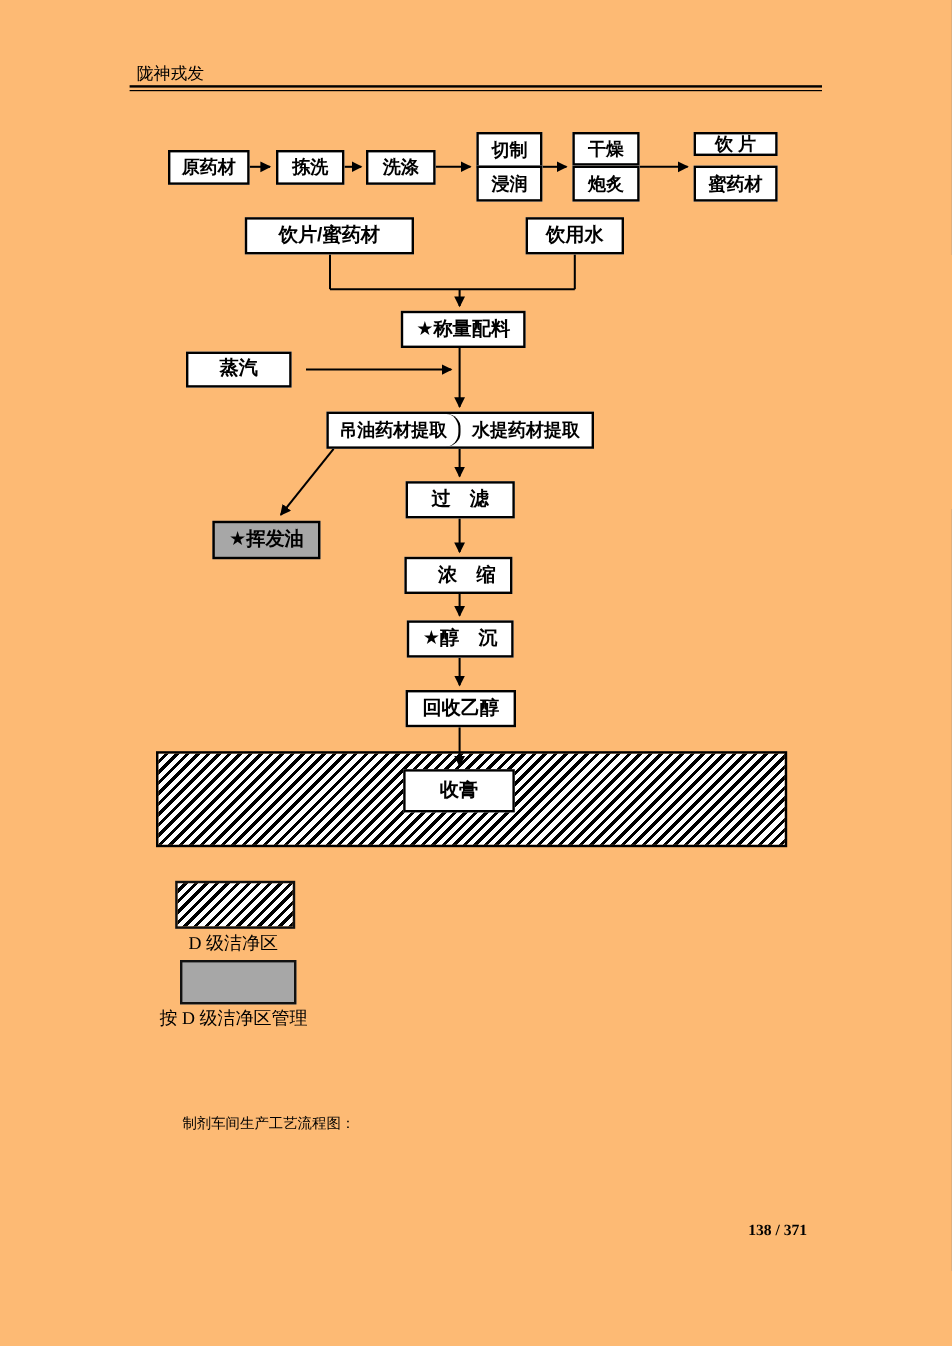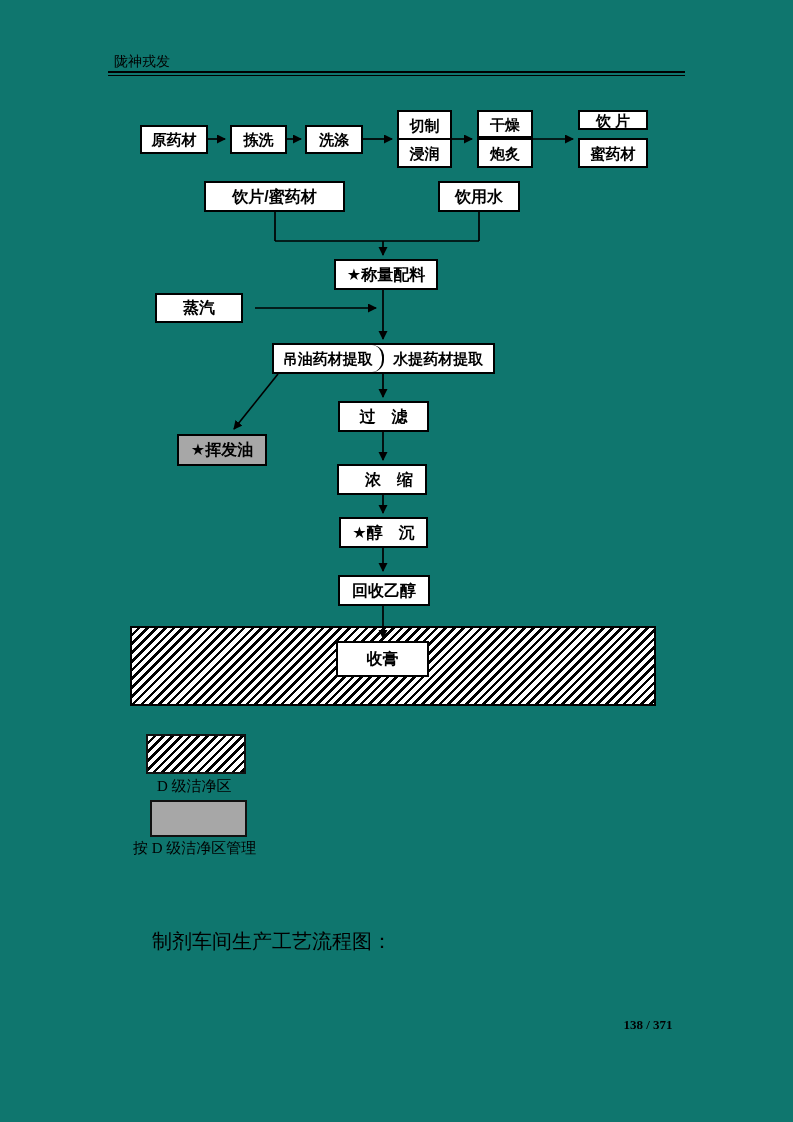--- a/index.html
+++ b/index.html
@@ -1,18 +1,18 @@
 <!DOCTYPE html>
 <html><head>
 <meta charset="utf-8">
 <style>
   * { margin:0; padding:0; box-sizing:border-box; }
   body { background:#888; font-family:"Liberation Serif","DejaVu Serif",serif; }
   .page {
-    position:relative; width:793px; height:1122px; background:#0f766e;
+    position:relative; width:793px; height:1122px; background:#fdba74;
     margin:0 auto; overflow:hidden; color:#000;
   }
   
   .hdr-left  { position:absolute; left:114px; top:53px; font-size:14px; }
   .hdr-right { position:absolute; right:108px; top:55px; font-size:13px; }
   .hdr-rule  { position:absolute; left:108px; right:108px; top:71px;
                height:5px; border-top:2.5px solid #000; border-bottom:1px solid #000; }
   
   .chart-svg { position:absolute; left:0; top:0; width:793px; height:1122px;
                z-index:2; pointer-events:none; }
@@ -28,21 +28,21 @@
   .split .cell { flex:1 1 50%; height:100%; display:flex; align-items:center; justify-content:center;border-radius:12px; }
   .split .cell.first { border-right:2px solid #000; }
   .hatch {
     background:repeating-linear-gradient(135deg,#ffffff 0 3.6px,#000000 3.6px 6.2px);
   }
   .zone { position:absolute; z-index:1; border:2px solid #000; }
   
   .swatch { position:absolute; z-index:3; border:2.5px solid #111; }
   .legend-label { position:absolute; z-index:3; font-size:15px; }
   
-  .caption { position:absolute; left:152px; top:928px; font-size:20px; }
+  .caption { position:absolute; left:152px; top:928px; font-size:12px; }
   .footer  { position:absolute; left:588px; top:1017px; width:120px;
              text-align:center; font-size:13px; font-weight:bold; }
 </style>
 </head>
 <body>
 
 <div class="page">
 
   <div class="hdr-left">陇神戎发</div>
   <div class="hdr-rule"></div>

